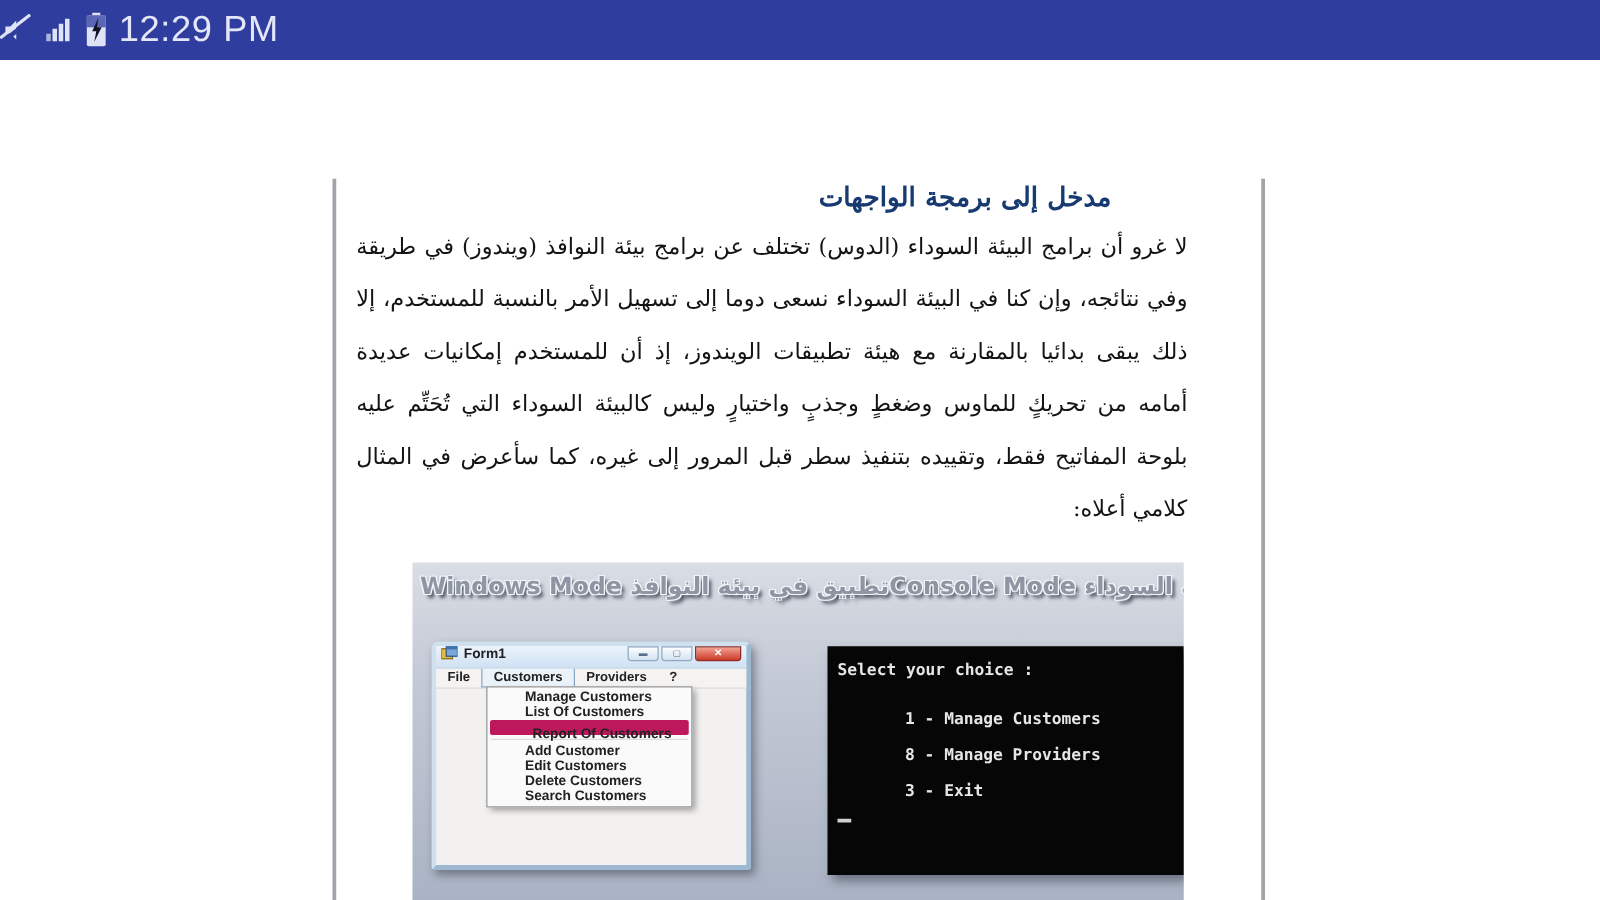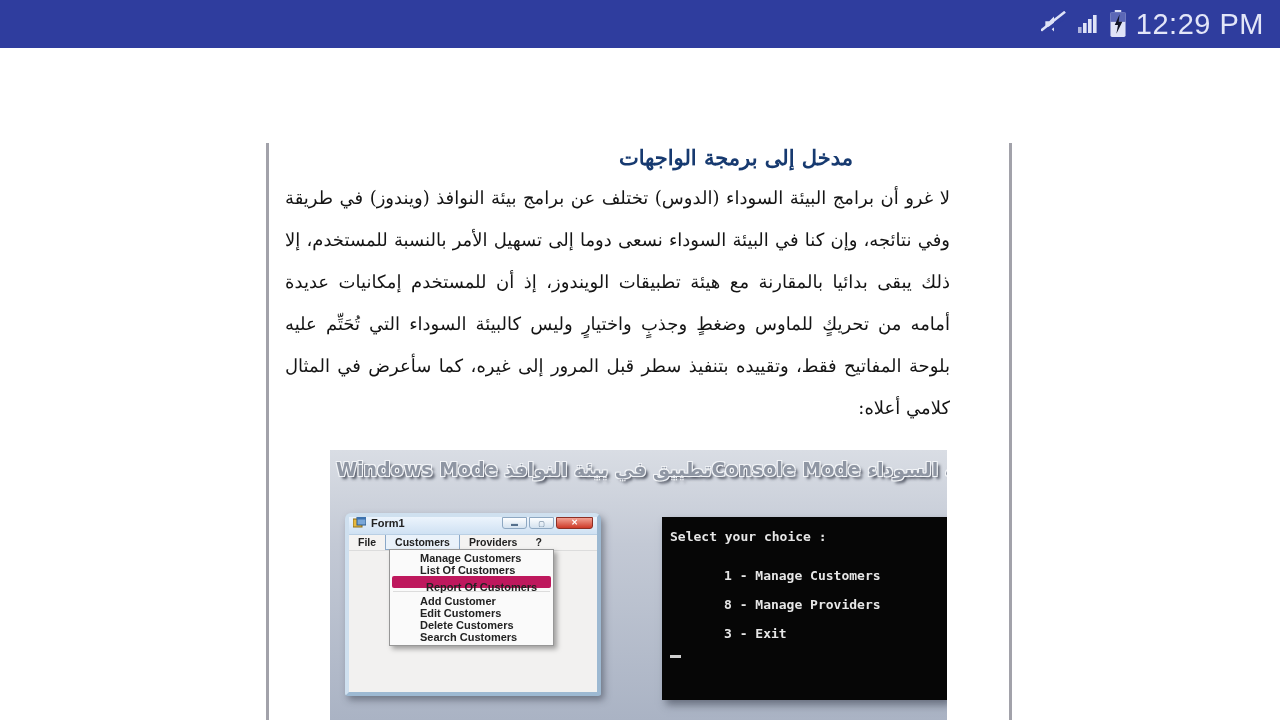--- a/index.html
+++ b/index.html
@@ -1,32 +1,32 @@
 <!DOCTYPE html>
 <html><head>
 <meta charset="utf-8">
 <style>
   html,body{margin:0;padding:0;background:#e9e9e9;}
   .screen{position:relative;width:1280px;height:720px;overflow:hidden;background:#ffffff;
           font-family:"Liberation Sans", sans-serif;}
 
   
   .status-bar{position:absolute;left:0;top:0;width:1280px;height:48px;background:#2f3d9e;
-              display:flex;align-items:center;justify-content:flex-end;padding-right:16px;
+              display:flex;align-items:center;justify-content:flex-start;padding-right:16px;
               box-sizing:border-box;gap:9px;}
   .status-time{color:#e3e6f8;font-size:29px;letter-spacing:.5px;}
   .sicon{display:flex;align-items:center;}
 
   
   .app-bar{position:absolute;left:0;top:48px;width:1280px;height:95px;background:#4253b4;}
   .app-title{position:absolute;left:33px;top:50%;transform:translateY(-50%);
              color:#ffffff;font-size:25px;font-weight:700;letter-spacing:.3px;}
 
   
-  .reader{position:absolute;left:0;top:143px;width:1183px;height:577px;background:#ffffff;}
+  .reader{position:absolute;left:0;top:143px;width:1183px;height:577px;background:#ffffff;padding-left:36px;}
   .page-edge{position:absolute;top:0;width:3px;height:577px;background:#a2a2aa;}
   .edge-left{left:266px;} .edge-right{left:1009px;}
 
   .doc-heading{position:absolute;right:330px;top:2px;width:600px;text-align:right;direction:rtl;
                color:#173a70;font-weight:700;font-size:21px;
                font-family:"DejaVu Serif","Liberation Serif",serif;}
   .doc-para{position:absolute;left:285px;top:34px;width:665px;direction:rtl;
             font-family:"DejaVu Serif","Liberation Serif",serif;color:#141414;font-size:18px;}
   .doc-line{height:42px;line-height:42px;overflow:hidden;text-align:justify;text-align-last:justify;}
   .doc-line.last{text-align:right;text-align-last:right;}

